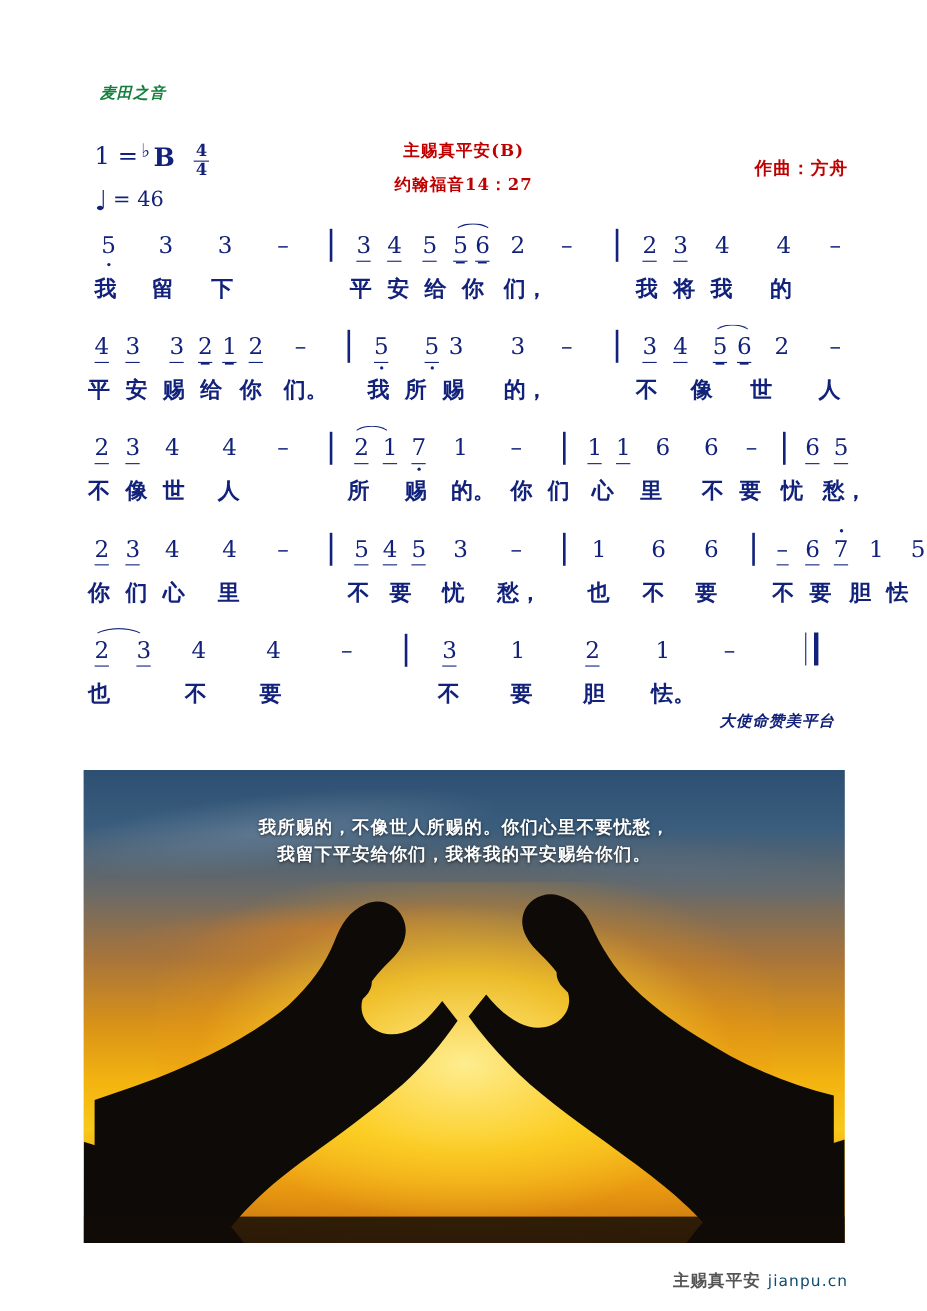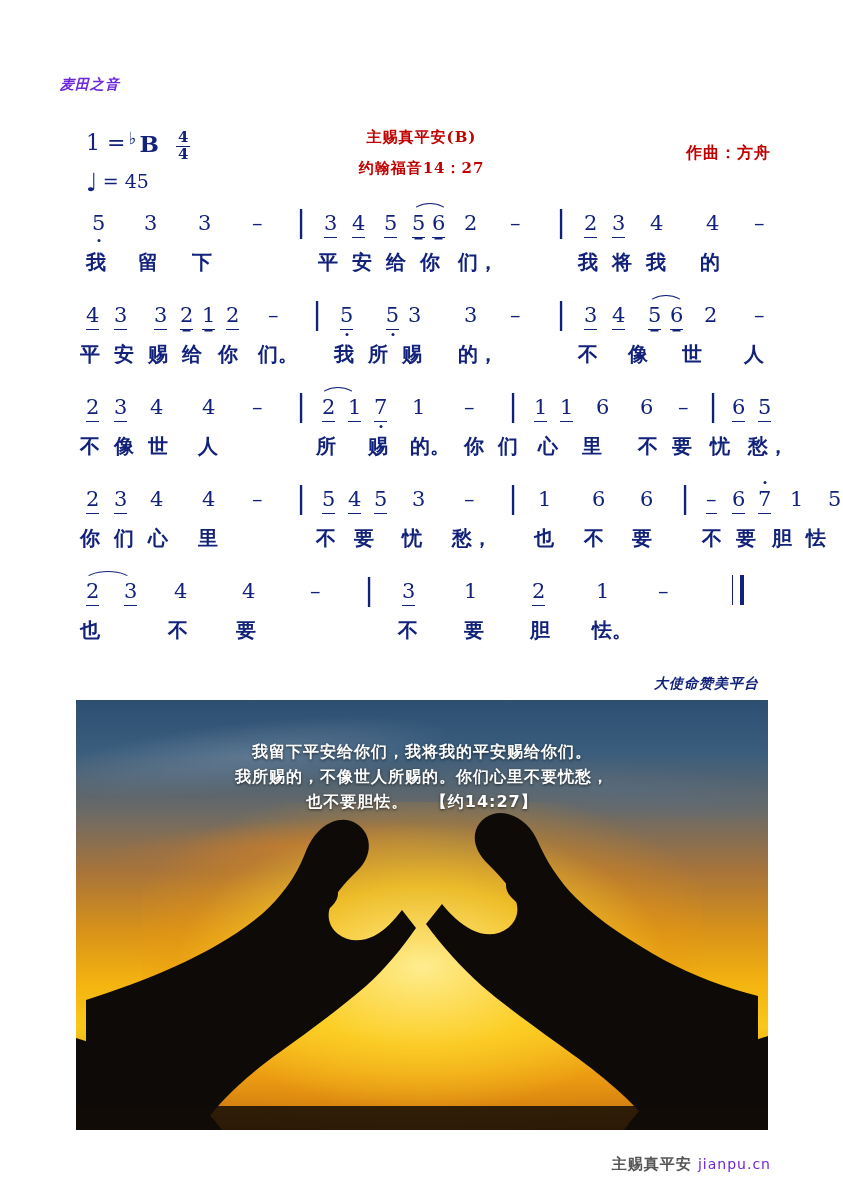--- a/index.html
+++ b/index.html
@@ -16,27 +16,27 @@
   }
   .page {
     position: absolute;
     inset: 0;
     background: #ffffff;
   }
 
   
   .watermark-top {
     position: absolute;
-    left: 60px;
+    left: 91px;
     top: 76px;
     font-family: "DejaVu Serif", serif;
     font-size: 14px;
     font-weight: bold;
     font-style: italic;
-    color: #6d28d9;
+    color: #15803d;
     letter-spacing: 1px;
   }
   .song-title {
     position: absolute;
     left: 0;
     right: 0;
     top: 76px;
     text-align: center;
     font-family: "DejaVu Serif", serif;
     font-size: 33px;
@@ -210,21 +210,21 @@
     width: 7px;
     height: 30px;
     border-left: 1.6px solid #12227a;
     border-right: 4px solid #12227a;
   }
 
   
   .platform-tag {
     position: absolute;
     right: 84px;
-    top: 675px;
+    top: 647px;
     font-family: "DejaVu Serif", serif;
     font-size: 14px;
     font-weight: bold;
     font-style: italic;
     color: #12227a;
     letter-spacing: 1px;
   }
 
   
   .photo {
@@ -304,21 +304,21 @@
     position: absolute;
     right: 72px;
     bottom: 18px;
     font-family: "DejaVu Sans", sans-serif;
     font-size: 15px;
     font-weight: bold;
     color: #555555;
     letter-spacing: 1px;
   }
   .footer-site .dom {
-    color: #6d28d9;
+    color: #0c4a6e;
     font-weight: normal;
     font-size: 14px;
   }
 </style>
 </head>
 <body>
 
 <div class="page">
 
   <div class="watermark-top">麦田之音</div>
@@ -331,21 +331,21 @@
       <span>1 =</span>
       <span class="flat">♭</span>
       <span class="keyB">B</span>
       <span class="timesig">
         <span class="num">4</span>
         <span class="den">4</span>
       </span>
     </div>
     <div class="tempoline">
       <span class="qnote">♩</span>
-      <span>= 45</span>
+      <span>= 46</span>
     </div>
   </div>
 
   <div class="score">
 
     <div class="sysrow">
       <div class="notes">
         <span class="n dotlow" style="left:20px">5</span>
         <span class="n" style="left:72px">3</span>
         <span class="n" style="left:126px">3</span>
@@ -568,26 +568,22 @@
       <path fill="#0d0a08" d="M496,214 C486,200 476,188 464,178 C454,170 444,168 436,174
         C428,180 428,190 436,198 C446,208 458,220 466,232 Z"></path>
 
       <path fill="#0d0a08" d="M0,430 L0,338 C60,356 110,382 146,430 Z"></path>
       <path fill="#0d0a08" d="M692,430 L692,336 C632,354 582,382 548,430 Z"></path>
 
       <rect x="0" y="406" width="692" height="24" fill="#120c06" opacity="0.85"></rect>
     </svg>
 
     <div class="verse-overlay">
+      <div>我所赐的，不像世人所赐的。你们心里不要忧愁，</div>
       <div>我留下平安给你们，我将我的平安赐给你们。</div>
-      <div>我所赐的，不像世人所赐的。你们心里不要忧愁，</div>
-      <div>
-        <span>也不要胆怯。</span>
-        <span class="ref">【约14:27】</span>
-      </div>
     </div>
   </div>
 
   <div class="footer-site">
     <span>主赐真平安</span>
     <span class="dom">jianpu.cn</span>
   </div>
 
 </div>
 

